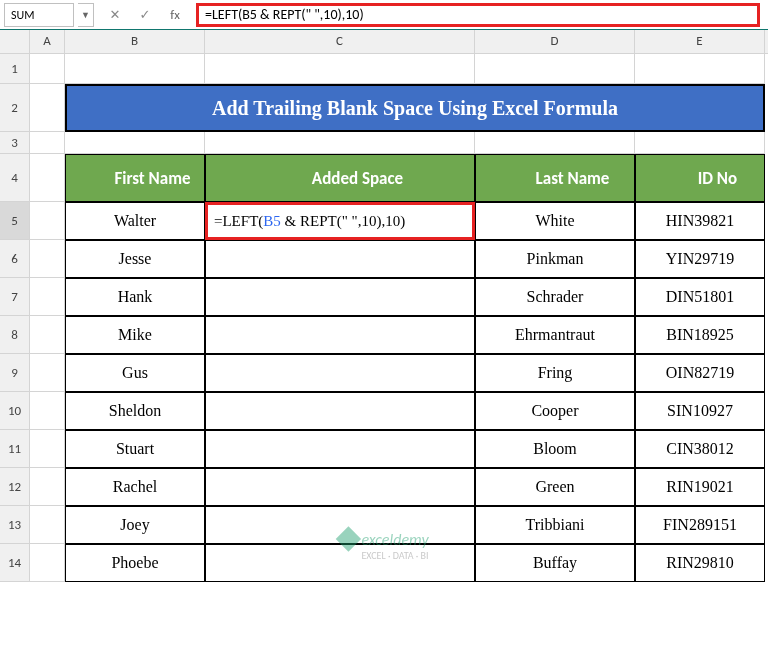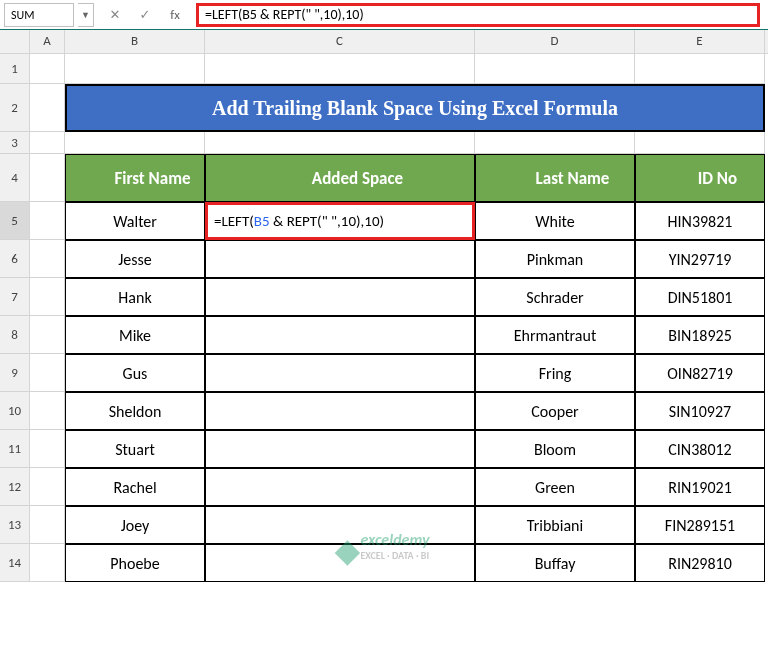--- a/index.html
+++ b/index.html
@@ -151,20 +151,21 @@
     .header-cell {
       background: #6fa84f;
       color: #fff;
       font-weight: bold;
       font-size: 17px;
       border: 1px solid #000;
       padding-left: 41px;
     }
     .data-cell {
       border: 1px solid #000;
+      font-family: Liberation Serif, serif;
     }
     .row-1 { height: 30px; }
     .row-2 { height: 48px; }
     .row-3 { height: 22px; }
     .row-h1 { height: 30px; }
     .row-h2 { height: 48px; }
     .row-h3 { height: 22px; }
     .row-tall { height: 48px; }
     .row-data { height: 38px; }
     .active-row-h { background: #d9d9d9; }
@@ -175,27 +176,26 @@
       justify-content: flex-start;
       font-size: 15px;
     }
     .formula-text .ref { color: #2d66f0; margin-top: 27px; }
     .watermark {
       position: absolute;
       bottom: 20px;
       left: 50%;
       transform: translateX(-50%);
       display: flex;
-      align-items: flex-end;
+      align-items: flex-start;
       gap: 4px;
       opacity: 0.45;
       color: #209f6e;
       font-size: 16px;
       font-style: italic;
-      font-weight: bold;
     }
     .watermark-icon {
       width: 18px;
       height: 18px;
       background: #209f6e;
       transform: rotate(45deg);
     }
     .sub-wm { font-size: 10px; color: #888; font-style: normal; }
   </style>
 </head>

